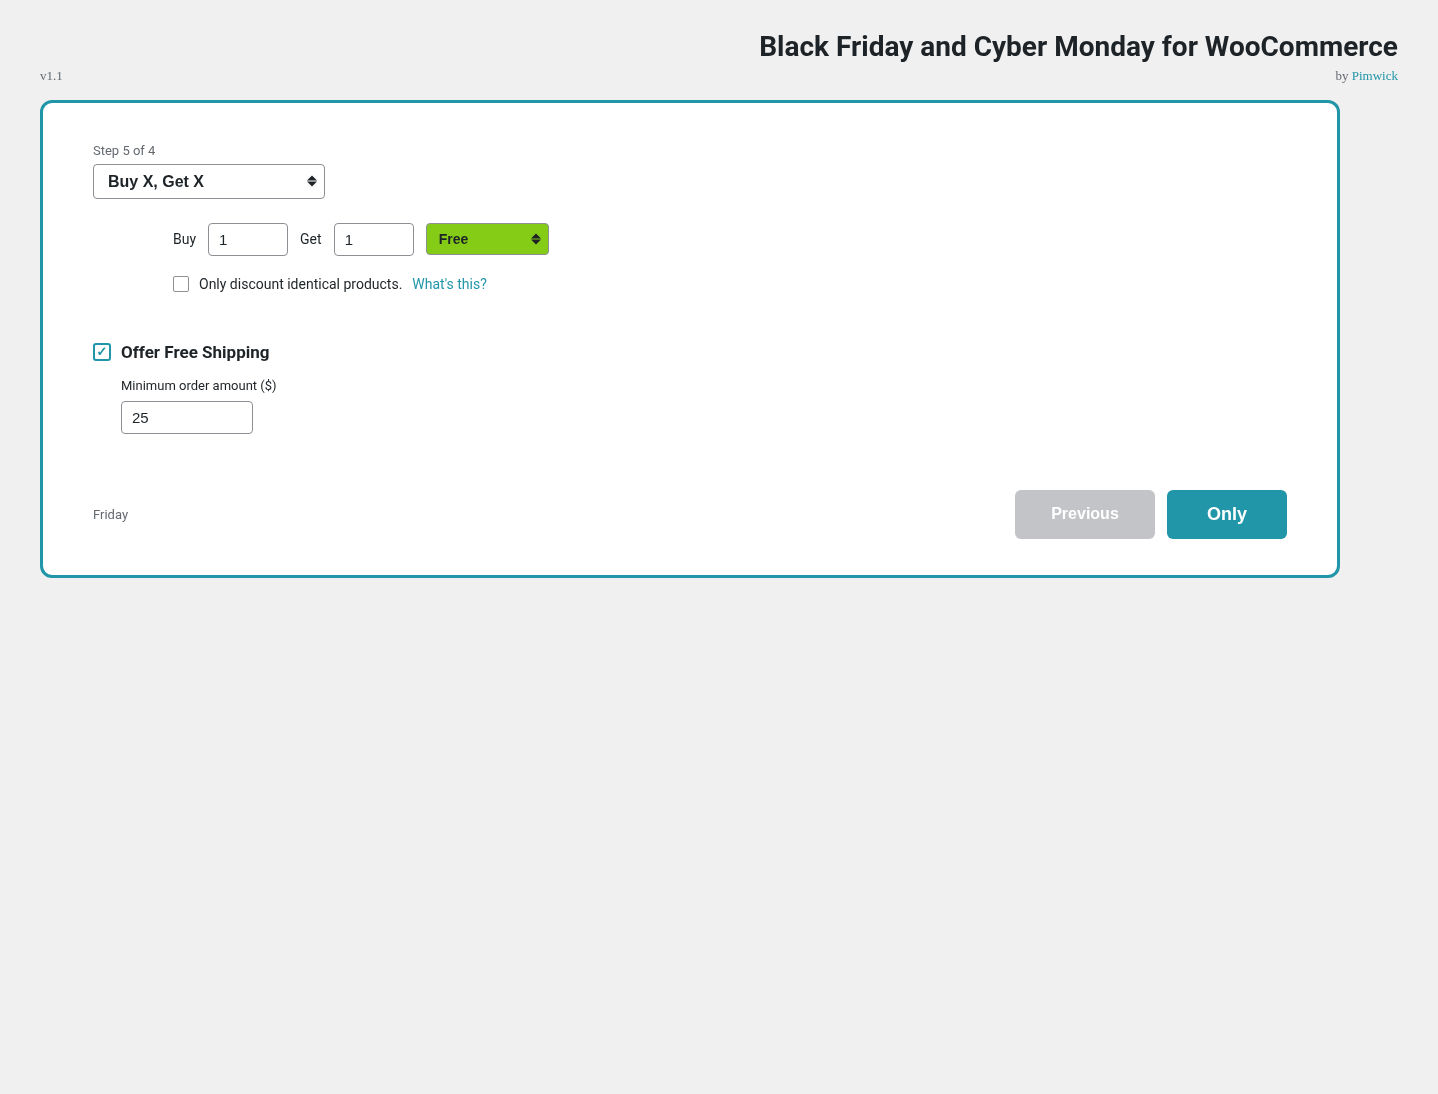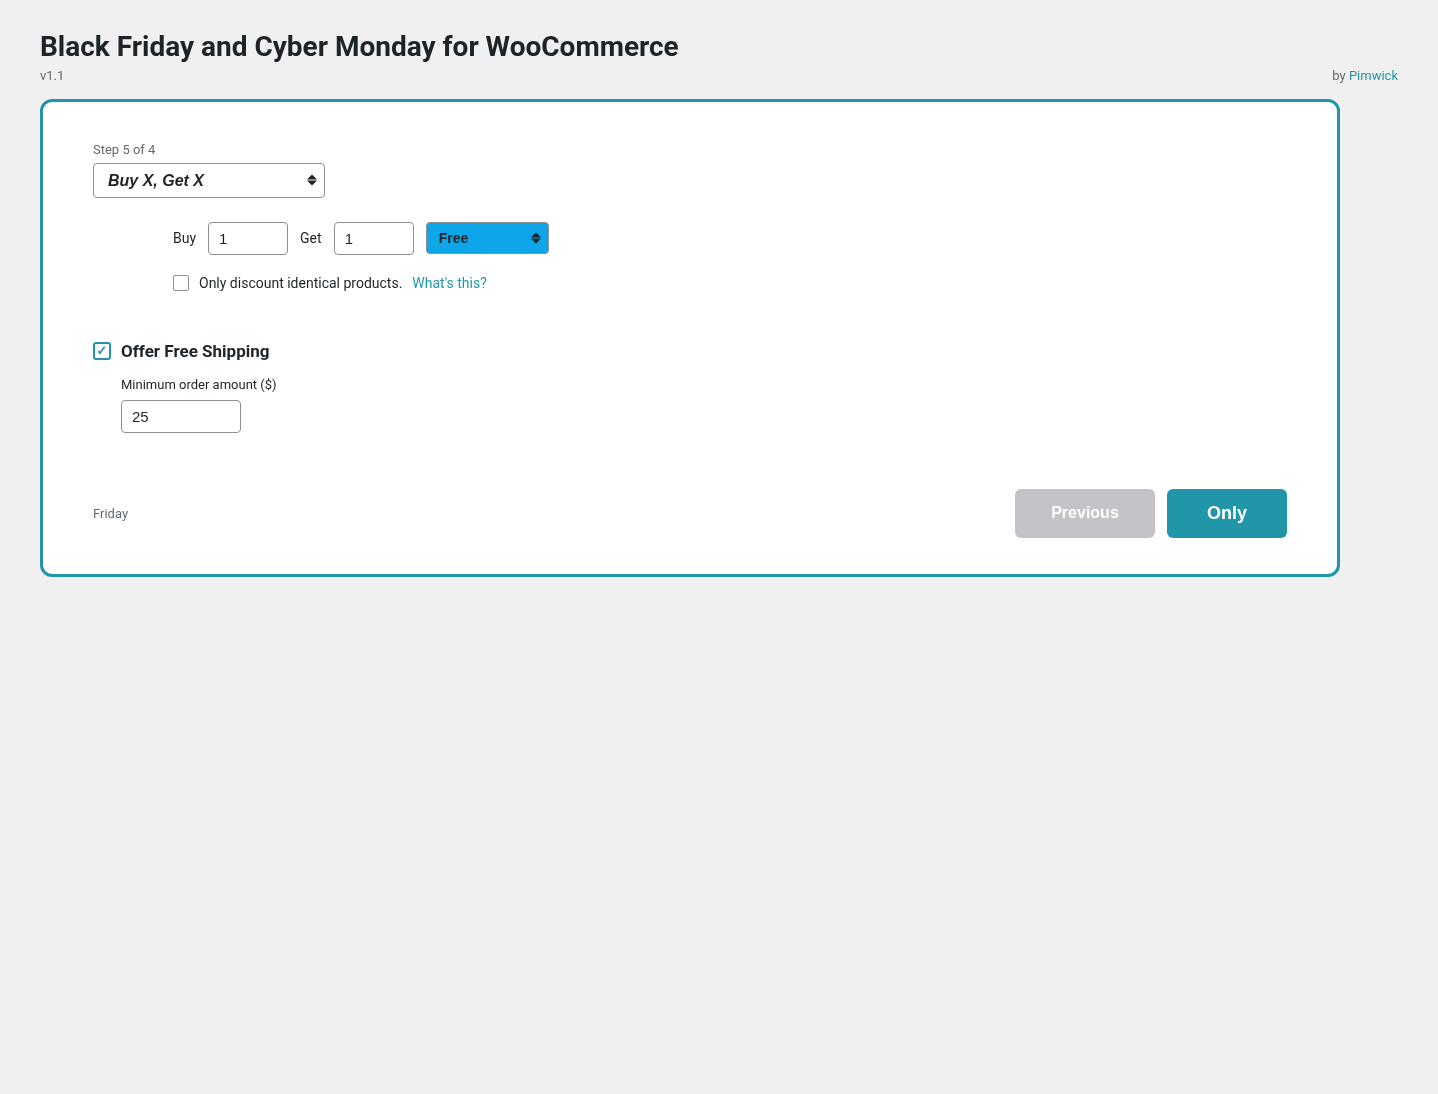--- a/index.html
+++ b/index.html
@@ -13,27 +13,29 @@
 
     .page-header {
       margin-bottom: 16px;
     }
 
     .page-title {
       font-size: 28px;
       font-weight: 700;
       color: #1d2327;
       line-height: 1.2;
+      text-align: right;
     }
 
     .page-meta {
       display: flex;
       justify-content: space-between;
       align-items: center;
       margin-top: 4px;
+      font-family: Liberation Serif, serif;
     }
 
     .version-text {
       font-size: 13px;
       color: #646970;
     }
 
     .author-text {
       font-size: 13px;
       color: #646970;
@@ -75,21 +77,20 @@
       background: #fff;
       border: 1px solid #8c8f94;
       border-radius: 4px;
       padding: 8px 36px 8px 14px;
       font-size: 16px;
       font-weight: 600;
       color: #1d2327;
       cursor: pointer;
       min-width: 220px;
       background-image: none;
-      font-style: italic;
     }
 
     
     .select-arrows {
       position: absolute;
       right: 8px;
       top: 50%;
       transform: translateY(-50%);
       display: flex;
       flex-direction: column;
@@ -139,21 +140,21 @@
     }
 
     .free-select-wrapper {
       position: relative;
       display: inline-block;
     }
 
     .free-select {
       appearance: none;
       -webkit-appearance: none;
-      background: #0ea5e9;
+      background: #84cc16;
       border: 1px solid #8c8f94;
       border-radius: 4px;
       padding: 7px 32px 7px 12px;
       font-size: 14px;
       font-weight: 600;
       color: #1d2327;
       cursor: pointer;
     }
 
     .checkbox-row {
@@ -232,21 +233,21 @@
       margin-left: 28px;
       margin-bottom: 8px;
     }
 
     .minimum-order-input {
       border: 1px solid #8c8f94;
       border-radius: 4px;
       padding: 7px 10px;
       font-size: 15px;
       color: #1d2327;
-      width: 120px;
+      width: 132px;
       margin-left: 28px;
     }
 
     .card-footer {
       display: flex;
       justify-content: space-between;
       align-items: center;
       margin-top: 10px;
       padding-top: 16px;
     }

